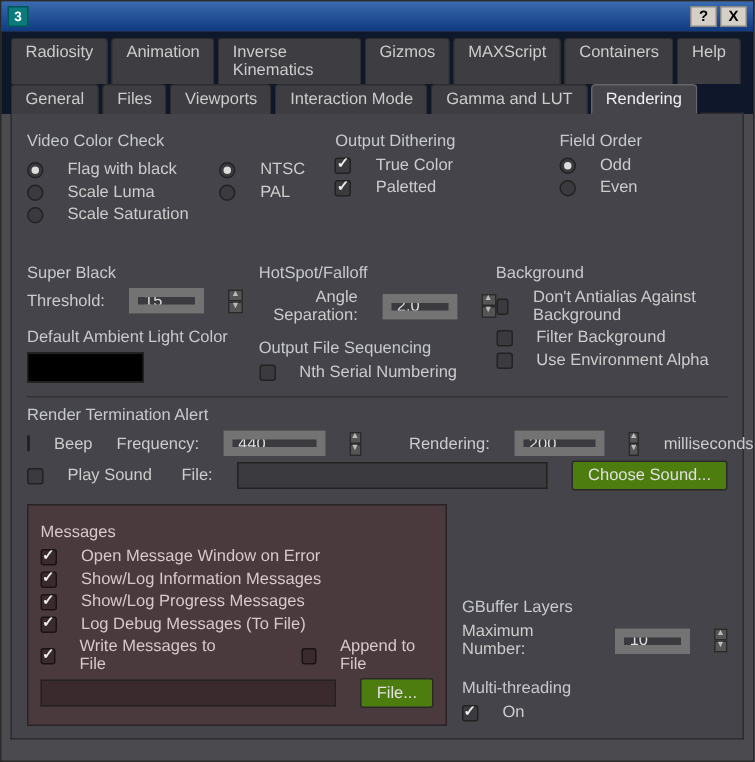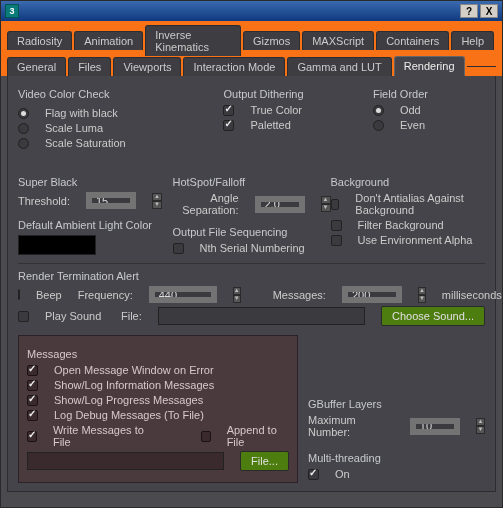--- a/index.html
+++ b/index.html
@@ -3,21 +3,21 @@
 <meta charset="utf-8">
 <style>
   * { box-sizing: border-box; font-family: "Segoe UI", Tahoma, sans-serif; font-size: 11px; }
   body { margin: 0; background: #5a5a5f; width: 503px; height: 508px; overflow: hidden; }
   .window { width: 503px; height: 508px; border: 1px solid #2a2a2a; background: #4a4a4f; }
   .titlebar { display: flex; align-items: center; height: 20px;
     background: linear-gradient(#3a6aaf, #0f3a80); color: #fff; font-weight: bold; padding: 0 4px; }
   .titlebar .appicon { width: 14px; height: 14px; background:#0a7a7a; color:#fff; display:flex;align-items:center;justify-content:center;font-size:9px;font-weight:bold;border:1px solid #055; margin-right:4px;}
   .titlebar .spacer { flex: 1; }
   .tbtn { width: 18px; height: 14px; background:#d4d0c8; color:#000; border:1px solid #888; margin-left:2px; display:flex;align-items:center;justify-content:center;font-size:10px;font-weight:bold;cursor:pointer;}
-  .tabs-row { display:flex; padding: 4px 6px 0 6px; gap: 0; background:#f97316;align-items:center;}
+  .tabs-row { display:flex; padding: 4px 6px 0 6px; gap: 0; background:#0f172a;}
   .tab { padding: 3px 9px; background:#3d3d42; color:#ccc; border:1px solid #2d2d30; border-bottom:none; border-top-left-radius:3px;border-top-right-radius:3px; margin-right:2px; cursor:pointer;}
   .tab.active { background:#44444a; color:#eee; border:1px solid #666; border-bottom:1px solid #44444a; position:relative; z-index:2;}
   .tab-sep { flex:1; border-bottom:1px solid #2d2d30;}
   .body { padding: 8px 10px; color:#ccc; background:#44444a; margin:0 6px 6px 6px; border:1px solid #2d2d30; border-top:none;}
   .glabel { color:#c8c8d0; margin: 4px 0 4px 0; font-size:11px;}
   .cols { display:flex; }
   .col { flex:1; }
   .row { display:flex; align-items:center; gap:16px; margin:3px 0;}
   .radio, .check { width:11px; height:11px; border-radius:50%; border:1px solid #222; background:#3a3a3f; display:inline-block; position:relative; cursor:pointer;}
   .check { border-radius:2px; }
@@ -79,20 +79,30 @@
               </div>
             <div class="row">
                 <span class="radio"></span>
                 <span class="lbl">Scale Luma</span>
               </div>
             <div class="row">
                 <span class="radio"></span>
                 <span class="lbl">Scale Saturation</span>
               </div>
           </div>
+          <div class="col" style="flex:0.6">
+            <div class="row">
+                <span class="radio on"></span>
+                <span class="lbl">NTSC</span>
+              </div>
+            <div class="row">
+                <span class="radio"></span>
+                <span class="lbl">PAL</span>
+              </div>
+          </div>
         </div>
       </div>
       <div class="col" style="flex:0.8">
         <div class="glabel">Output Dithering</div>
         <div class="row">
             <span class="check on"></span>
             <span class="lbl">True Color</span>
           </div>
         <div class="row">
             <span class="check on"></span>
@@ -164,21 +174,21 @@
     <div class="row">
       <span class="check"></span>
         <span class="lbl" style="width:60px">Beep</span>
       <span class="lbl">Frequency:</span>
       <input class="spin" style="width: 68px;" value="440">
       <div class="spinbtns">
           <div>▲</div>
           <div>▼</div>
         </div>
       <span style="width:12px"></span>
-      <span class="lbl">Messages:</span>
+      <span class="lbl">Rendering:</span>
       <input class="spin" style="width: 60px;" value="200">
       <div class="spinbtns">
           <div>▲</div>
           <div>▼</div>
         </div>
       <span class="lbl">milliseconds</span>
     </div>
     <div class="row">
       <span class="check"></span>
         <span class="lbl" style="width:60px">Play Sound</span>

